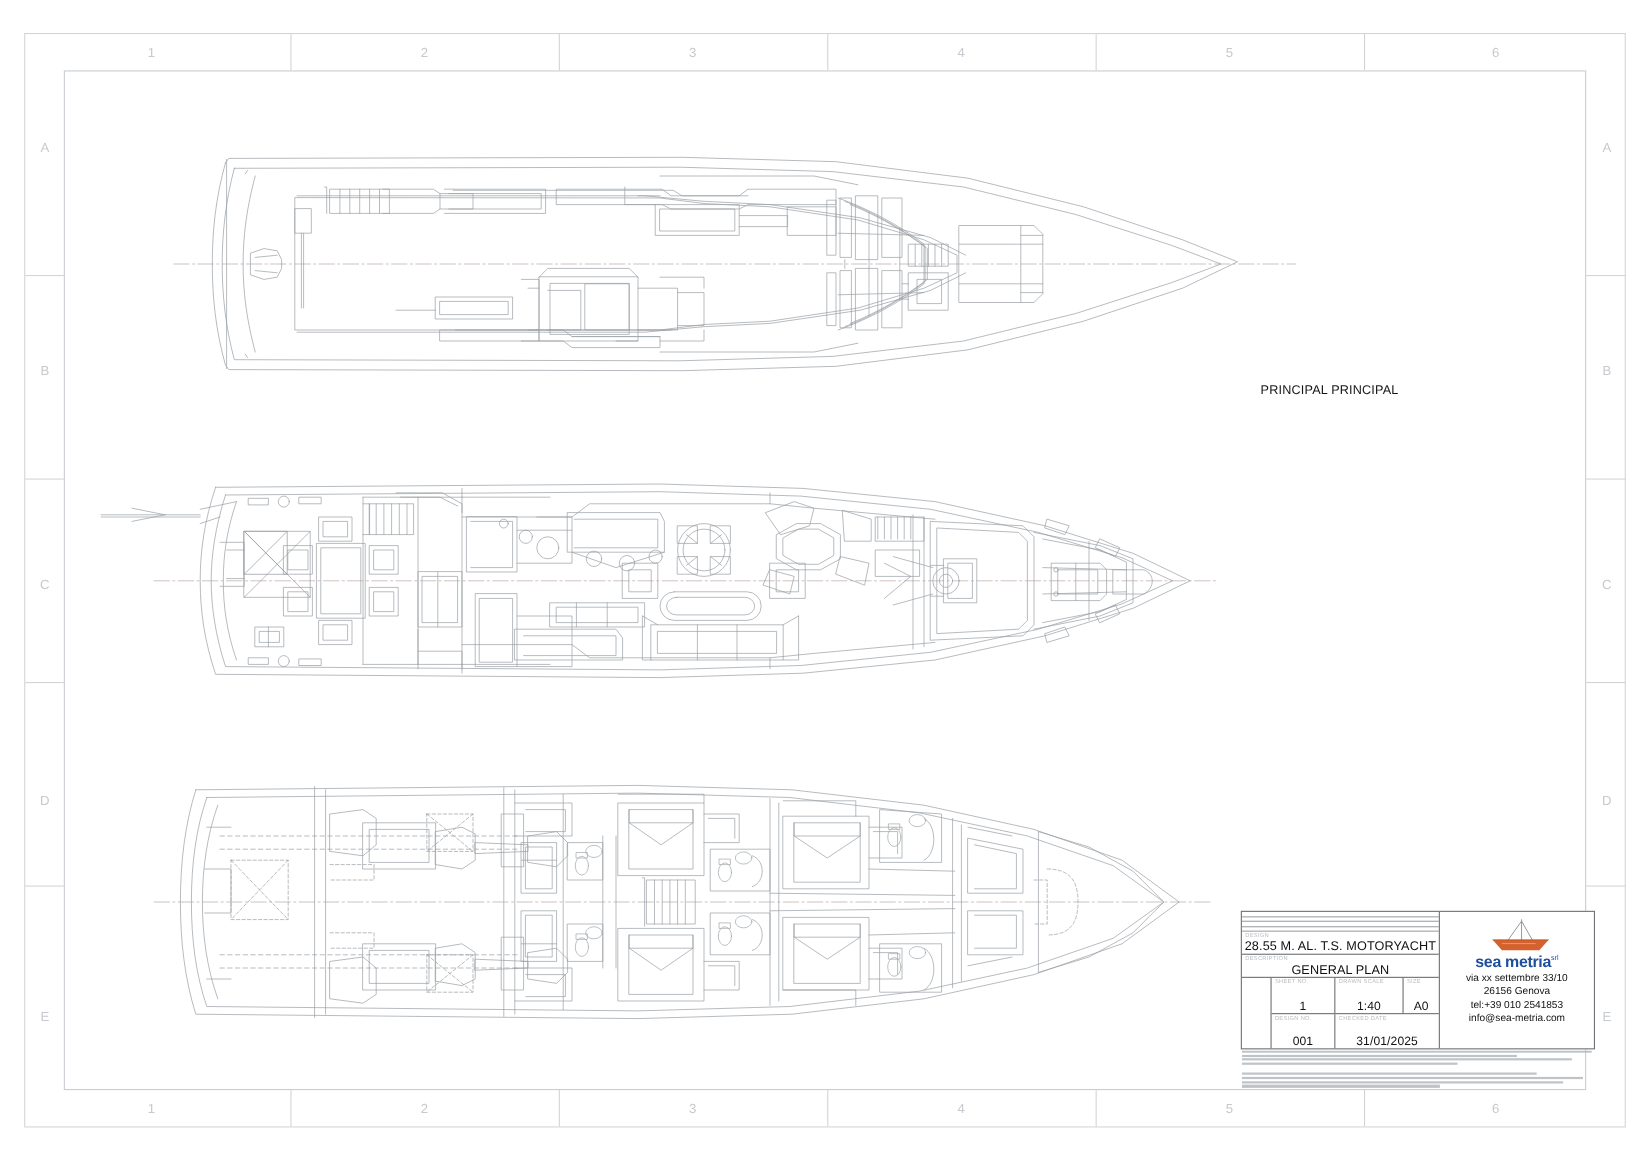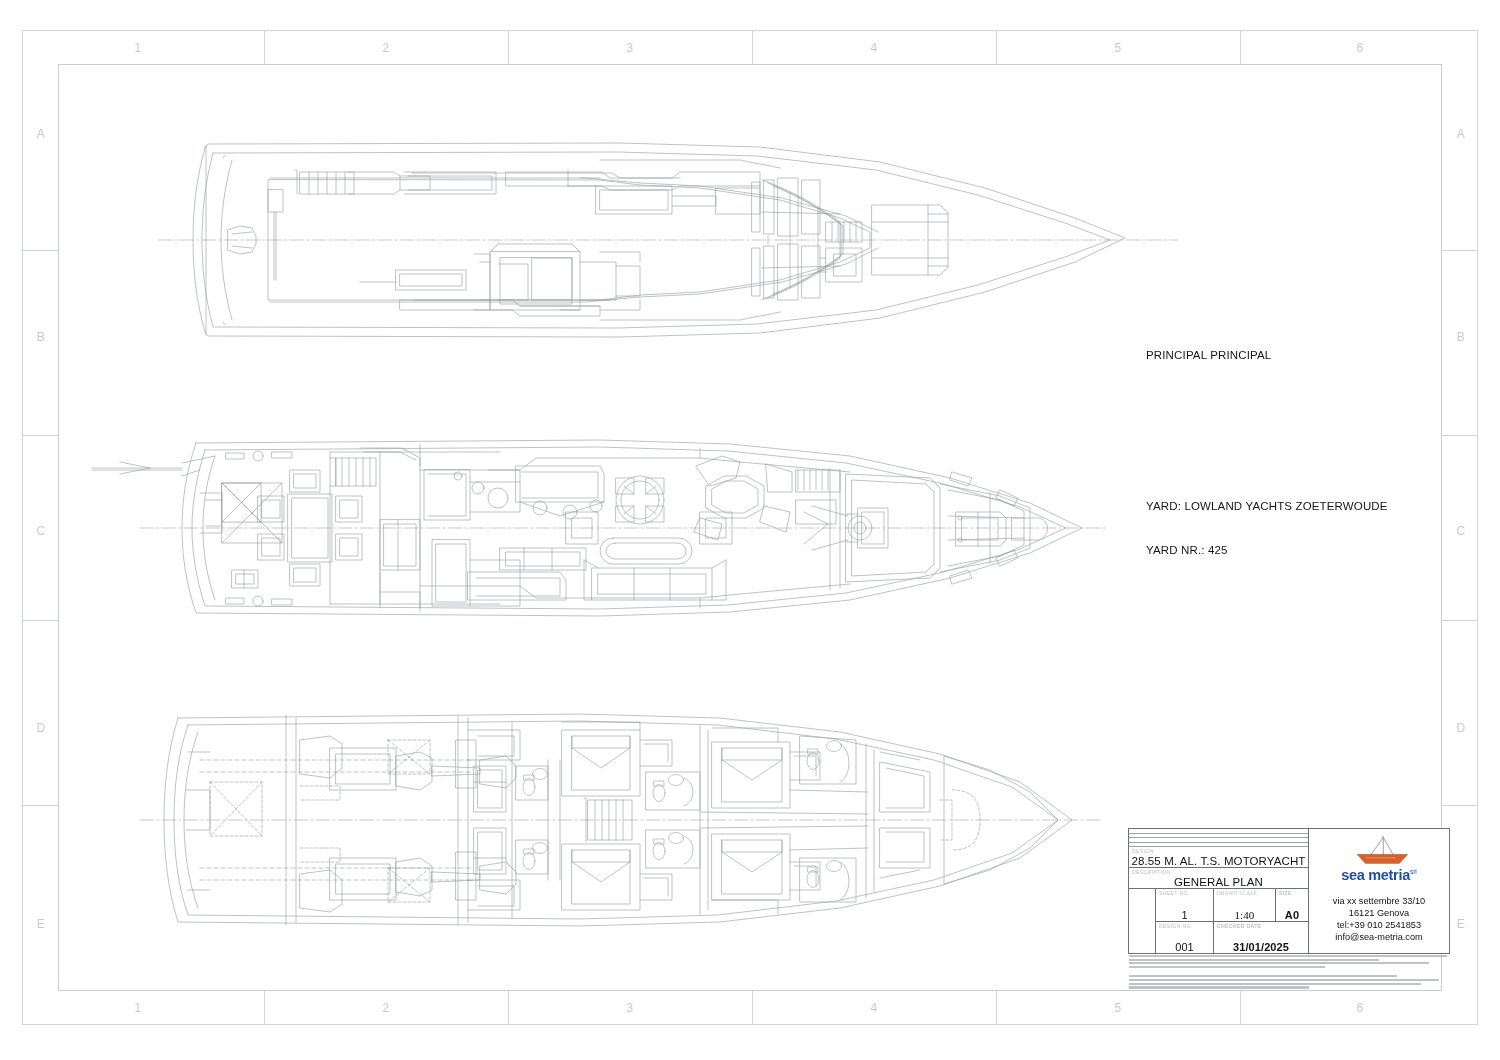--- a/index.html
+++ b/index.html
@@ -48,34 +48,34 @@
   .tb-val{display:flex;align-items:flex-end;justify-content:center;height:100%;
           padding-bottom:1px;font-size:11.5px;color:#111;letter-spacing:.1px;}
   #row-design{height:21px;}
   #row-desc{height:21px;}
   #tb-grid{display:flex;flex:1;}
   #tb-grid-blank{width:28px;border-right:1px solid #6d7074;box-sizing:border-box;}
   #tb-grid-cols{flex:1;display:flex;flex-direction:column;}
   .tb-grid-row{display:flex;flex:1;}
   .tb-grid-row.top{border-bottom:1px solid #6d7074;}
   .gcell{position:relative;box-sizing:border-box;border-right:1px solid #6d7074;}
-  .gcell:last-child{border-right:none;font-weight:bold;}
+  .gcell:last-child{border-right:none;}
   .gcell .tb-val{font-size:11px;}
-  .w-sheet{width:58px;} .w-scale{width:62px;font-family:Liberation Serif, serif;} .w-size{width:32px;}
+  .w-sheet{width:58px;} .w-scale{width:62px;} .w-size{width:32px;}
   .w-dno{width:58px;}   .w-date{width:94px;}
 
   
   #logo{width:86px;height:34px;margin-top:3px;}
   #brand{font-size:14.5px;color:#1f4f9c;font-weight:bold;letter-spacing:-.3px;
          margin-top:-1px;}
   #brand .srl{font-size:6.5px;font-weight:normal;vertical-align:super;
               letter-spacing:0;}
   .contact{font-size:9.2px;color:#111;line-height:1.32;text-align:center;
            white-space:nowrap;}
-  #contact-wrap{margin-top:12px;}
+  #contact-wrap{margin-top:0;}
 
   
   #legal{position:absolute;left:1129px;top:955px;width:320px;height:34px;
          overflow:hidden;}
   .legal-line{height:2.1px;background:#b4b8bc;margin-bottom:1.6px;opacity:.85;}
 </style>
 </head>
 <body>
 
 <div id="sheet">
@@ -624,24 +624,20 @@
       <path d="M944 756 L990 770 L1030 792 L1058 820 L1030 848 L990 870 L944 884"></path>
     </g>
 
     </g>
   </svg>
   </div>
 
   <div class="notes" id="pd-title">PRINCIPAL PRINCIPAL</div>
 
 
-  <div class="notes" id="yard">
-    <div>YARD: LOWLAND YACHTS ZOETERWOUDE</div>
-    <div>YARD NR.: 425</div>
-  </div>
 
   <div id="titleblock">
 
     <div id="tb-left">
       <div class="rev-row"></div>
       <div class="rev-row"></div>
       <div class="rev-row"></div>
       <div class="rev-row"></div>
 
       <div class="tb-cell" id="row-design">
@@ -692,21 +688,21 @@
         <path d="M55 4 L67 25" stroke="#8d9298" stroke-width="1" fill="none"></path>
         <path d="M24 24 L84 24 L74 35 L34 35 Z" fill="#d4622e" stroke="none"></path>
         <path d="M24 24 L84 24" stroke="#b85524" stroke-width="0.8"></path>
         <path d="M34 28 L70 28" stroke="#eda882" stroke-width="0.8" fill="none"></path>
       </svg>
       <div id="brand">
         <span>sea metria</span><span class="srl">srl</span>
       </div>
       <div id="contact-wrap">
         <div class="contact">via xx settembre 33/10</div>
-        <div class="contact">16121 Genova</div>
+        <div class="contact">26156 Genova</div>
         <div class="contact">tel:+39 010 2541853</div>
         <div class="contact">info@sea-metria.com</div>
       </div>
     </div>
   </div>
 
   <div id="legal">
     <div class="legal-line" style="width:318px;"></div>
     <div class="legal-line" style="width:250px;"></div>
     <div class="legal-line" style="width:300px;"></div>

